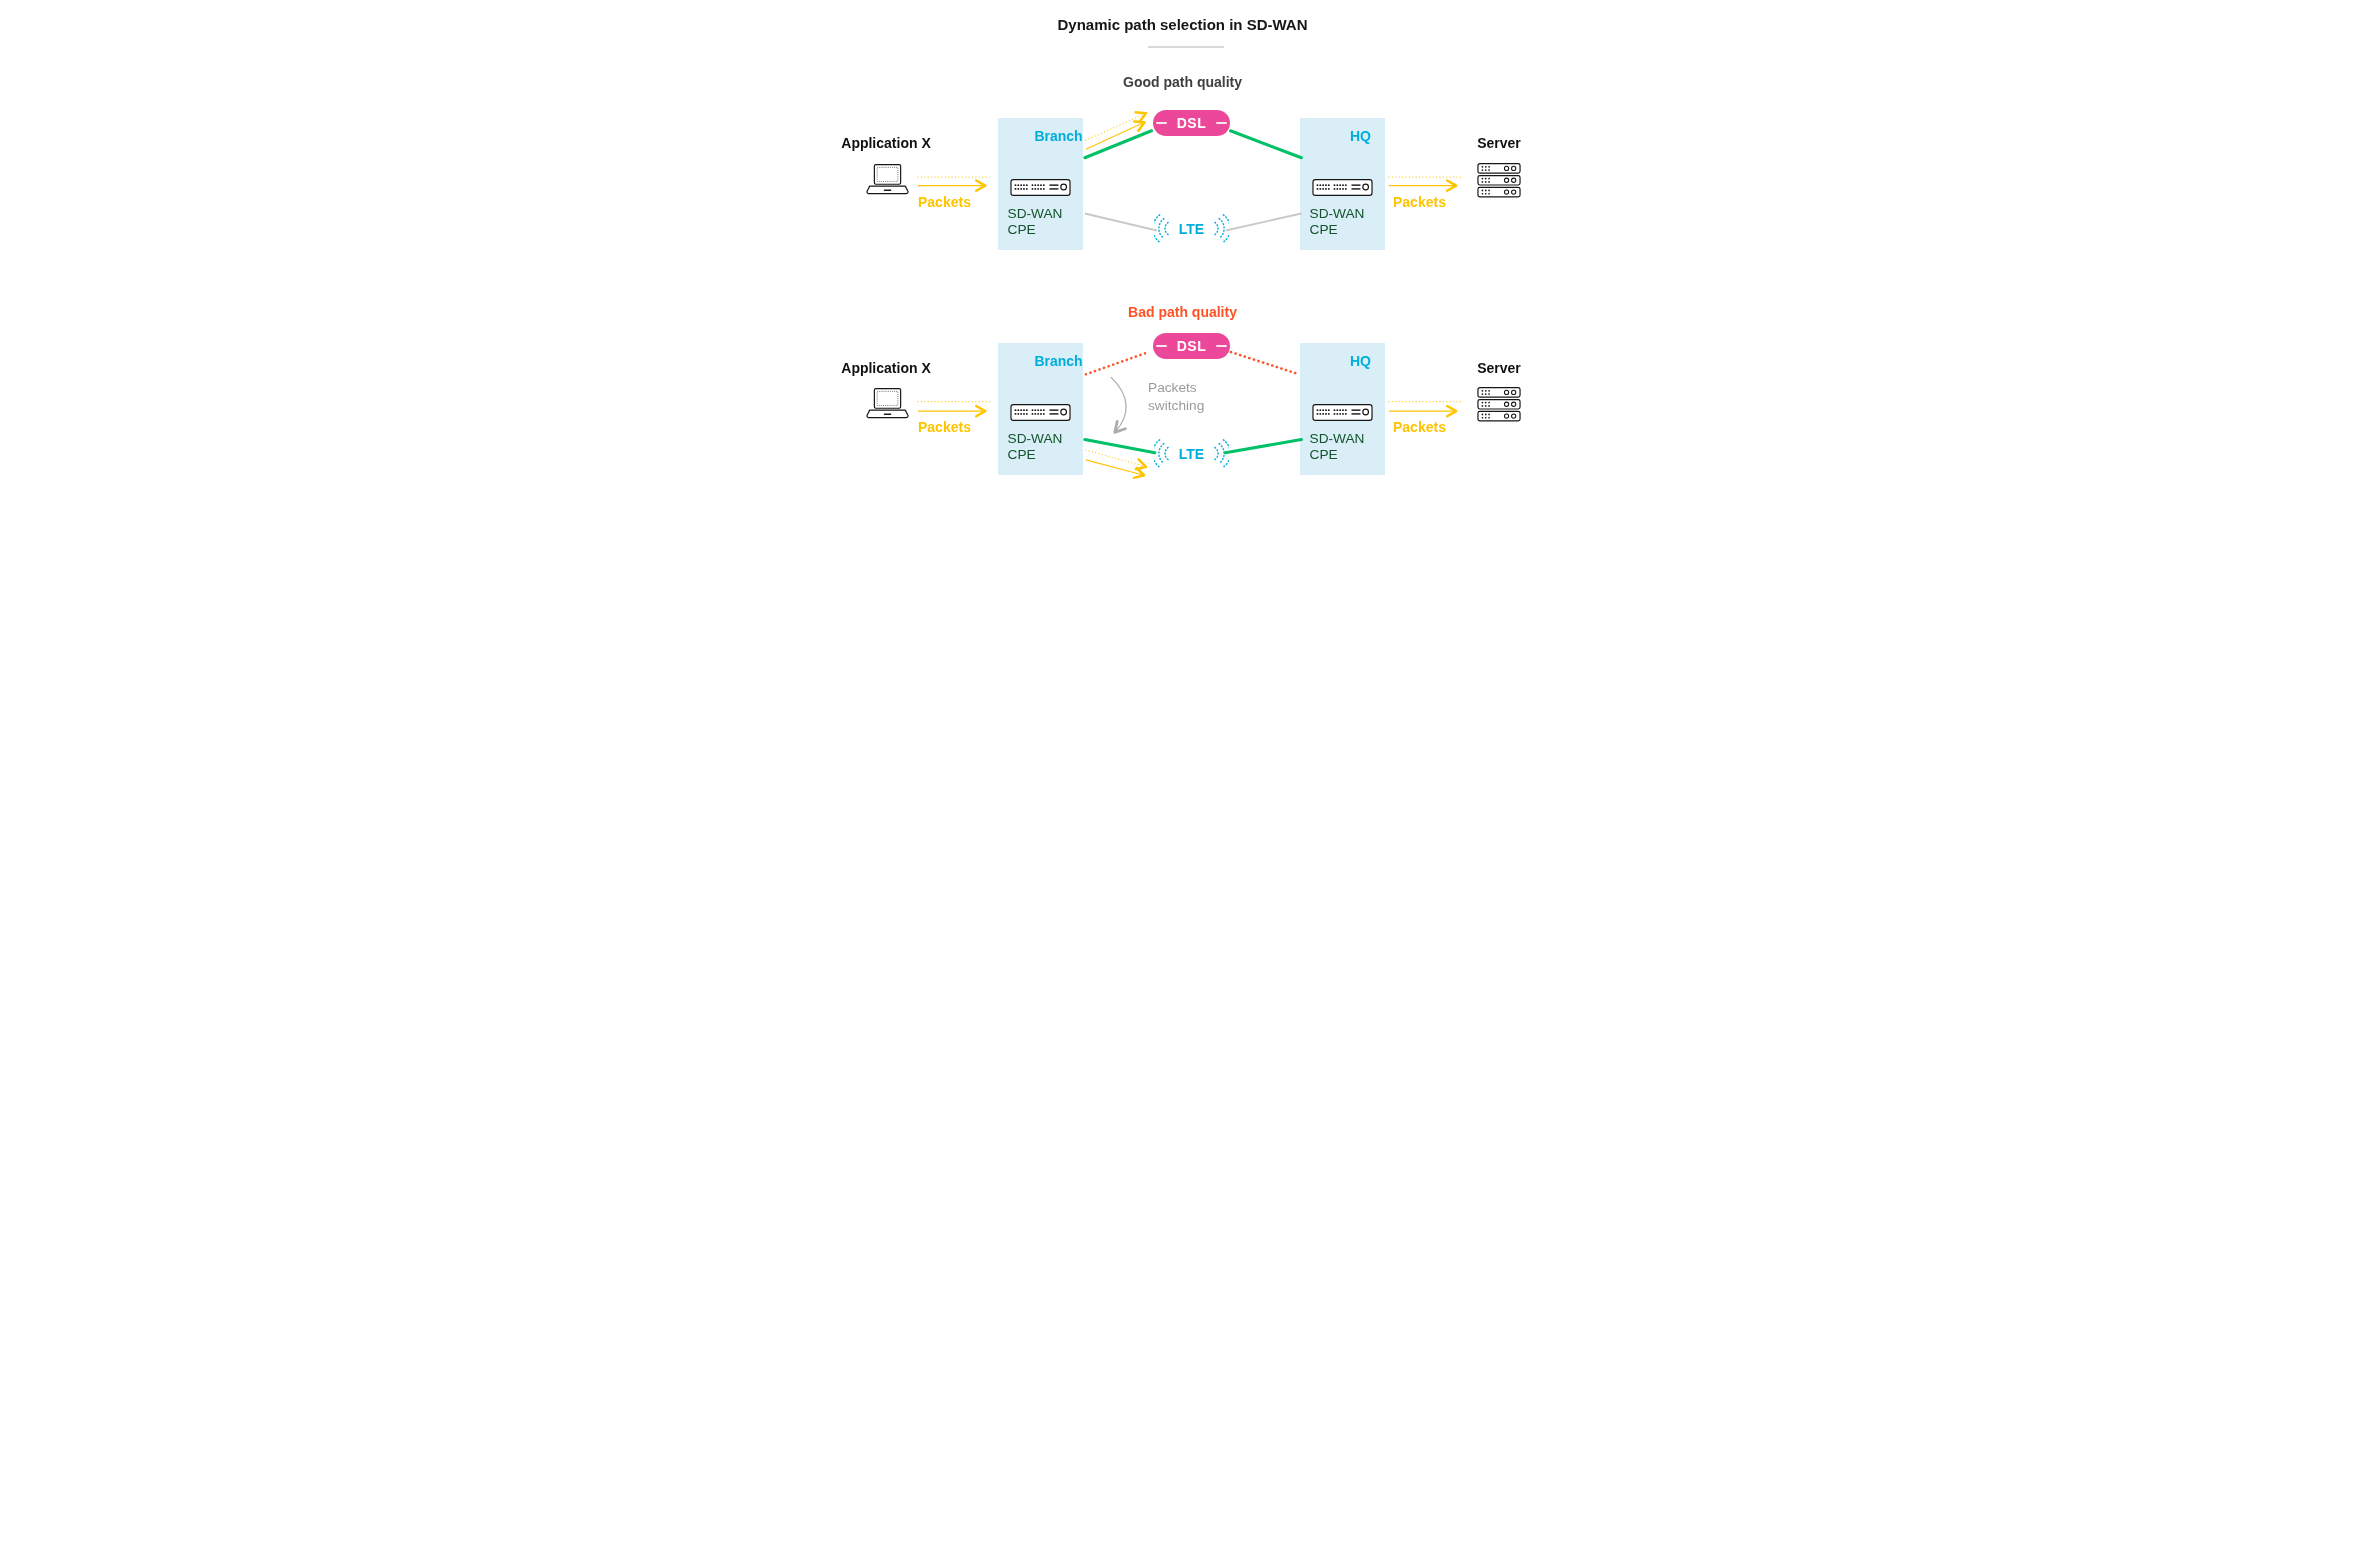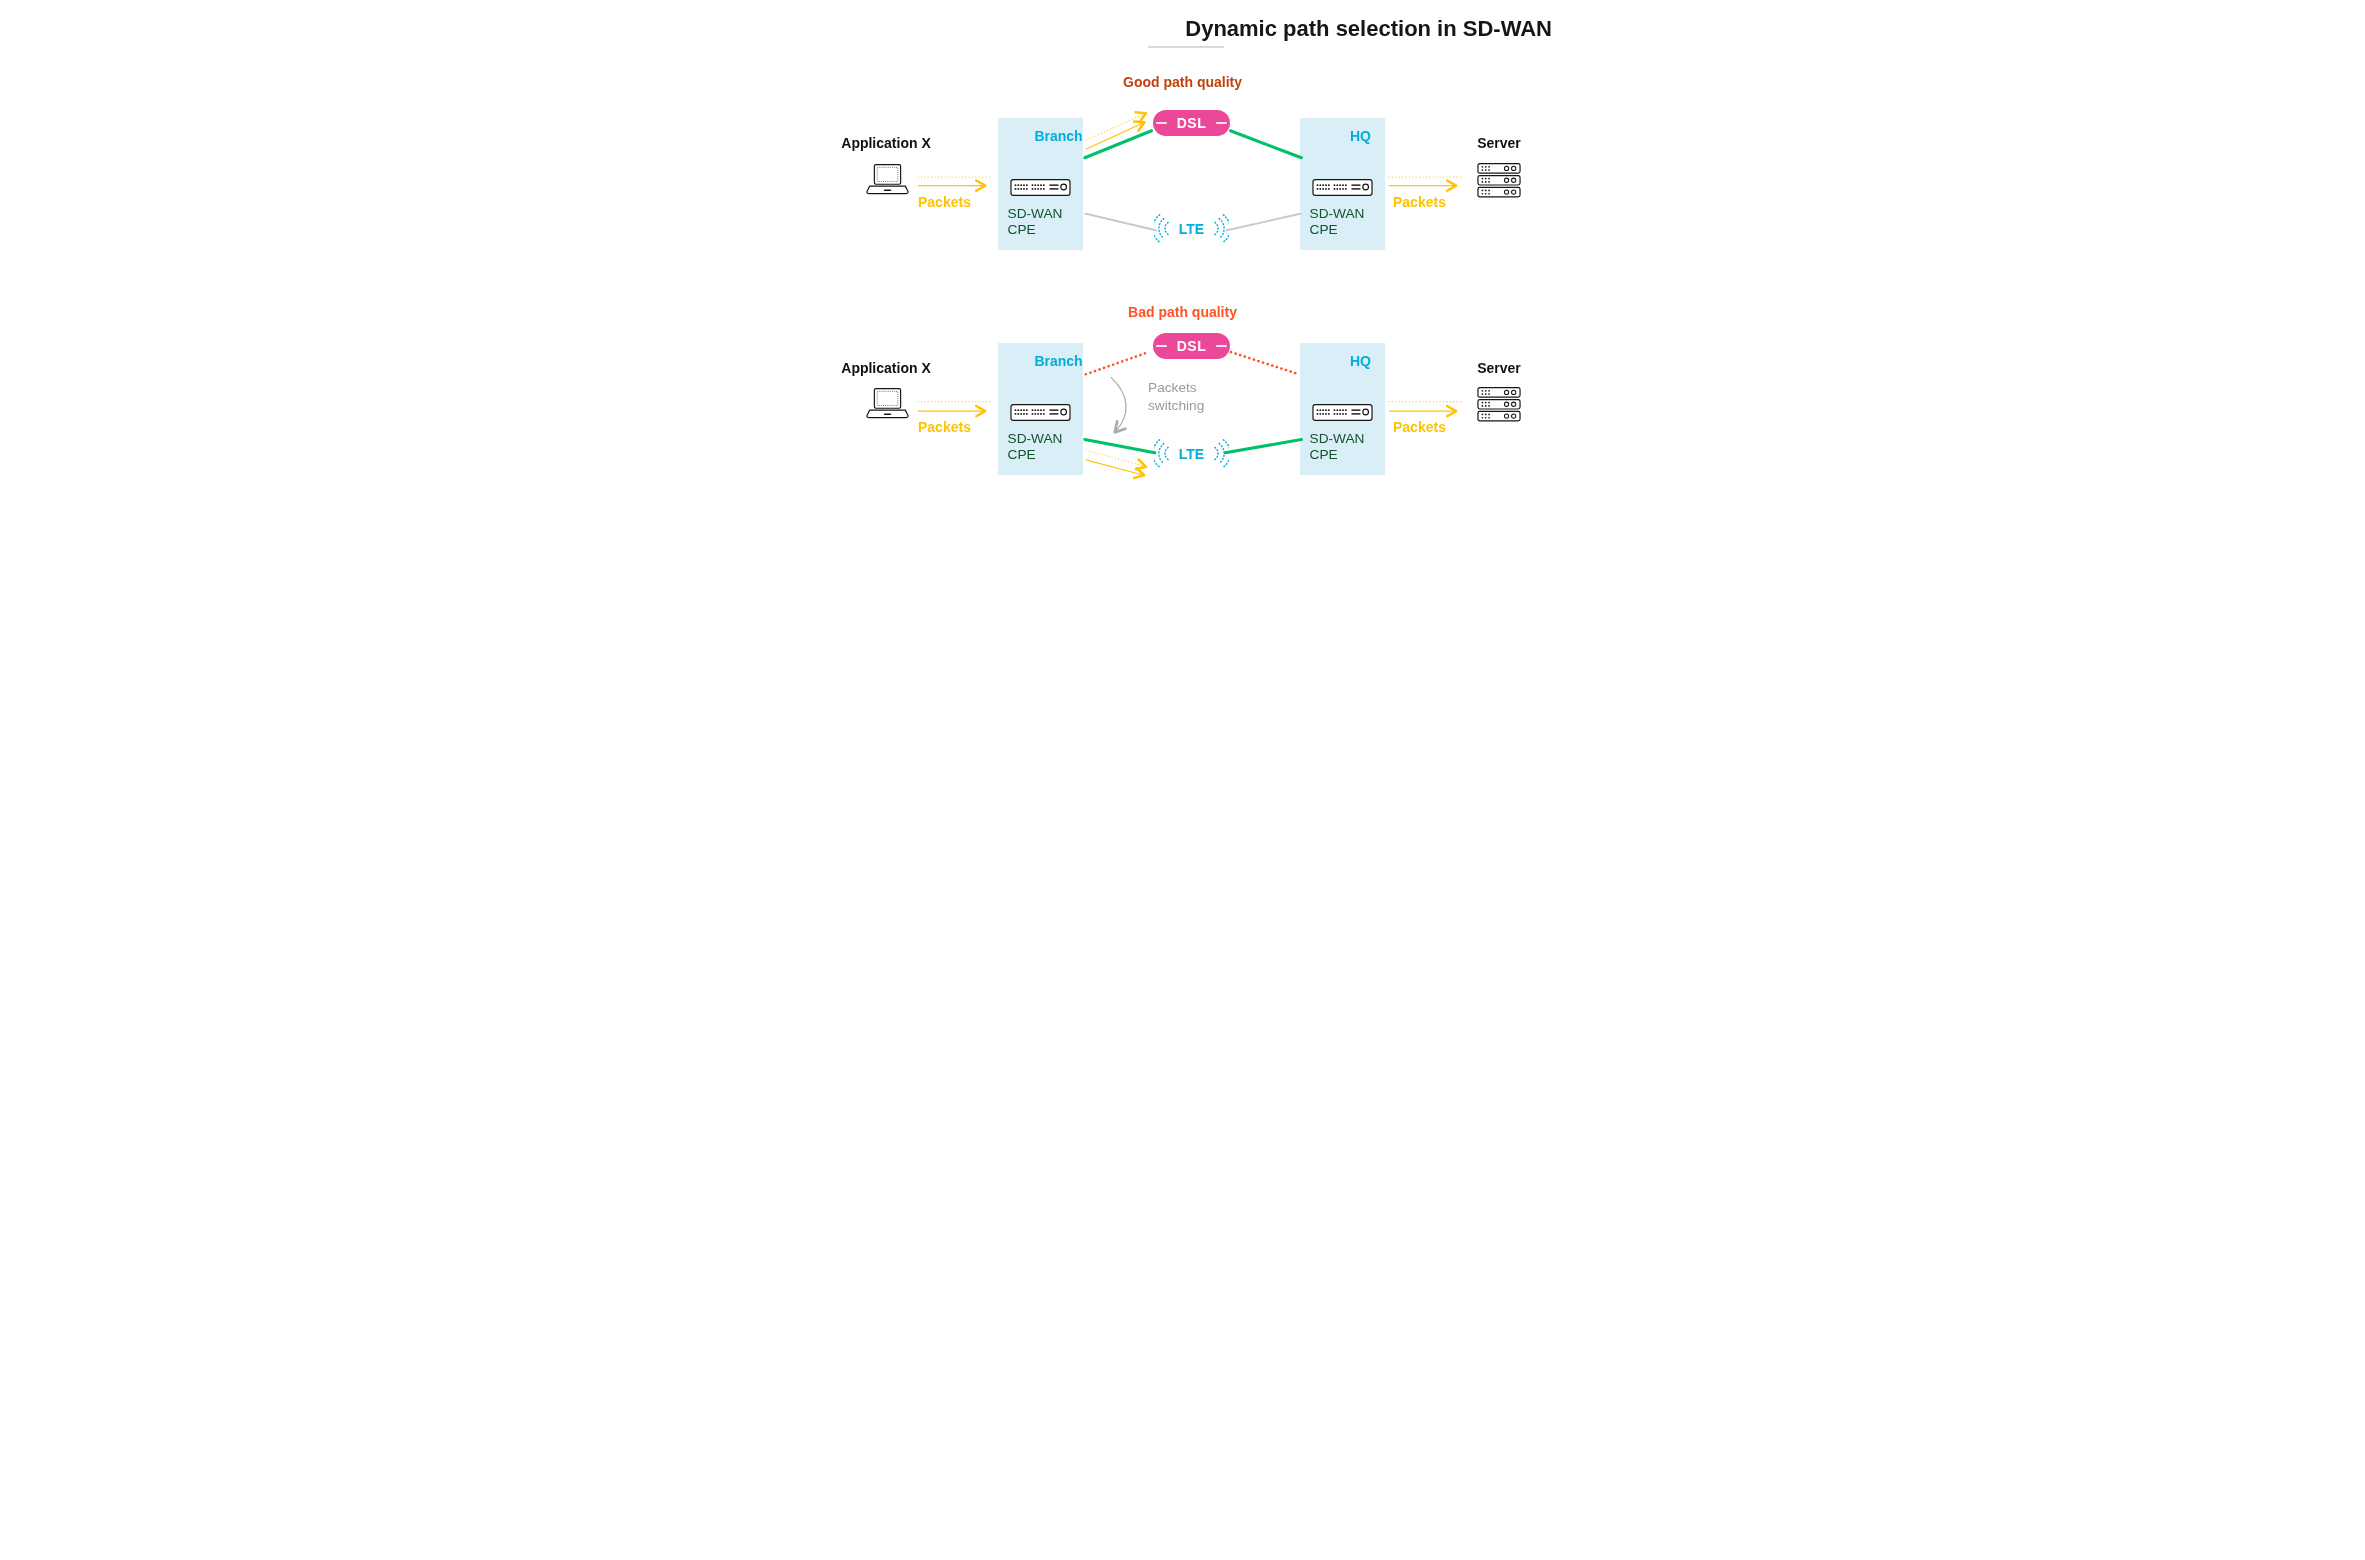--- a/index.html
+++ b/index.html
@@ -2,25 +2,25 @@
 <html style="font-size:7.6px"><head>
 <meta charset="utf-8">
 <style>
   html,body { margin:0; padding:0; background:#ffffff; }
   .canvas {
     position:relative; width:739px; height:488px; margin:0 auto;
     background:#ffffff; font-family:"Liberation Sans", sans-serif; overflow:hidden;
   }
   .abs { position:absolute; }
 
-  .title { top:16px; left:0; right:0; text-align:right; font-size:22px; font-weight:800; color:#161616; }
+  .title { top:16px; left:0; right:0; text-align:center; font-size:15px; font-weight:800; color:#161616; }
   .title-rule { top:46px; left:335px; width:76px; height:1.9px; background:#d9d9d9; }
 
   .scene-heading { left:0; right:0; text-align:center; font-size:14px; font-weight:800; }
-  .heading-good { top:74px; color:#c2410c; }
+  .heading-good { top:74px; color:#404040; }
   .heading-bad  { top:304px; color:#FF5226; }
 
   .end-label { width:118px; text-align:center; font-size:14px; font-weight:800; color:#111111; }
   .packets   { width:72px; text-align:left; font-size:14px; font-weight:700; color:#FFC400; }
 
   .node-box { width:85px; height:132px; background:#D9EEF6; }
   .node-title { position:absolute; top:10.4px; left:0; right:0; text-align:center; font-size:14px; font-weight:800; color:#00AEDC;margin-left:36px; }
   .router-wrap { position:absolute; top:61px; left:12.3px; width:61px; height:17px; }
   .node-device { position:absolute; top:88px; left:9.5px; right:9.5px; text-align:left; font-size:13.7px; font-weight:500; color:#14532d; line-height:1.18; }
 

